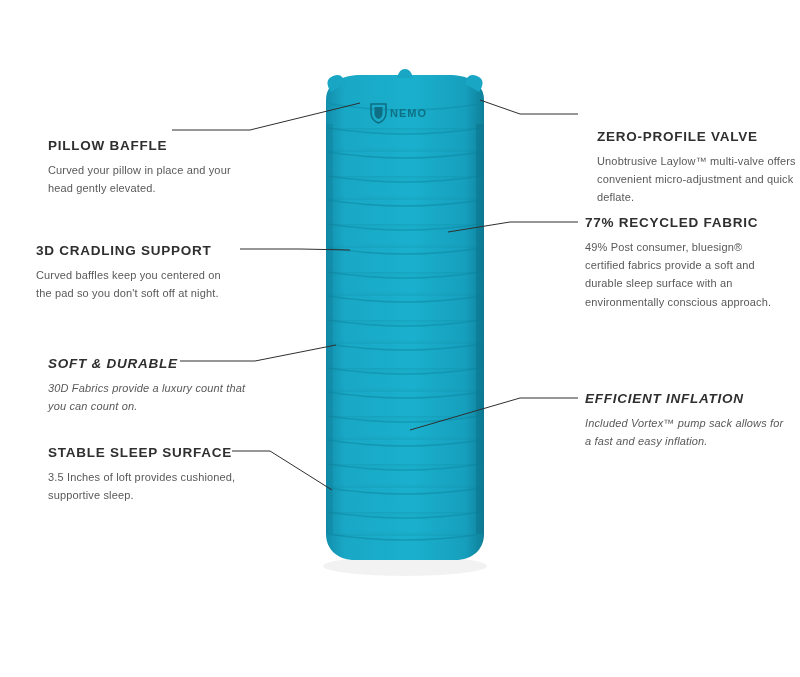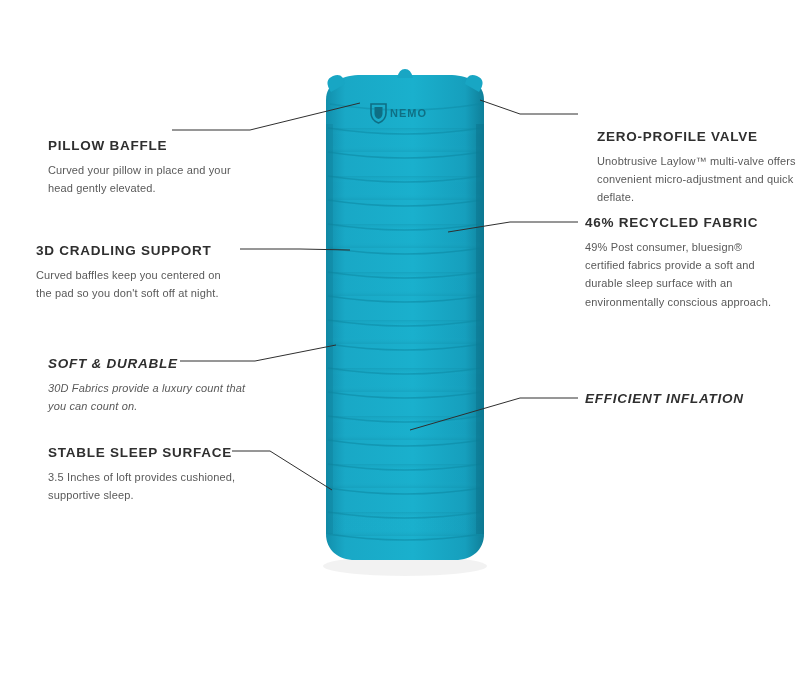--- a/index.html
+++ b/index.html
@@ -188,19 +188,20 @@
   <p class="c-title">STABLE SLEEP SURFACE</p>
   <p class="c-body">3.5 Inches of loft provides cushioned, supportive sleep.</p>
 </div>
 
 <div class="callout right" id="co-valve">
   <p class="c-title">ZERO-PROFILE VALVE</p>
   <p class="c-body">Unobtrusive Laylow™ multi-valve offers convenient micro-adjustment and quick deflate.</p>
 </div>
 
 <div class="callout right" id="co-fabric">
-  <p class="c-title">46% RECYCLED FABRIC</p>
+  <p class="c-title">77% RECYCLED FABRIC</p>
   <p class="c-body">49% Post consumer, bluesign® certified fabrics provide a soft and durable sleep surface with an environmentally conscious approach.</p>
 </div>
 
 <div class="callout right" id="co-inflation">
   <p class="c-title">EFFICIENT INFLATION</p>
+  <p class="c-body">Included Vortex™ pump sack allows for a fast and easy inflation.</p>
 </div>
 
 </body></html>

